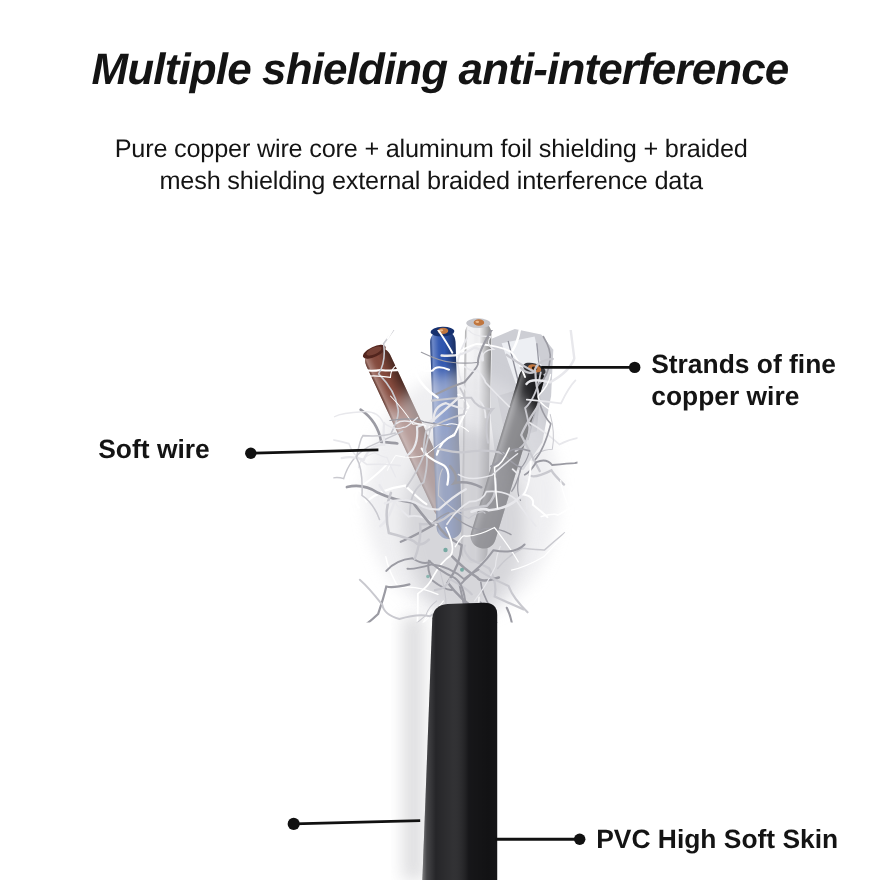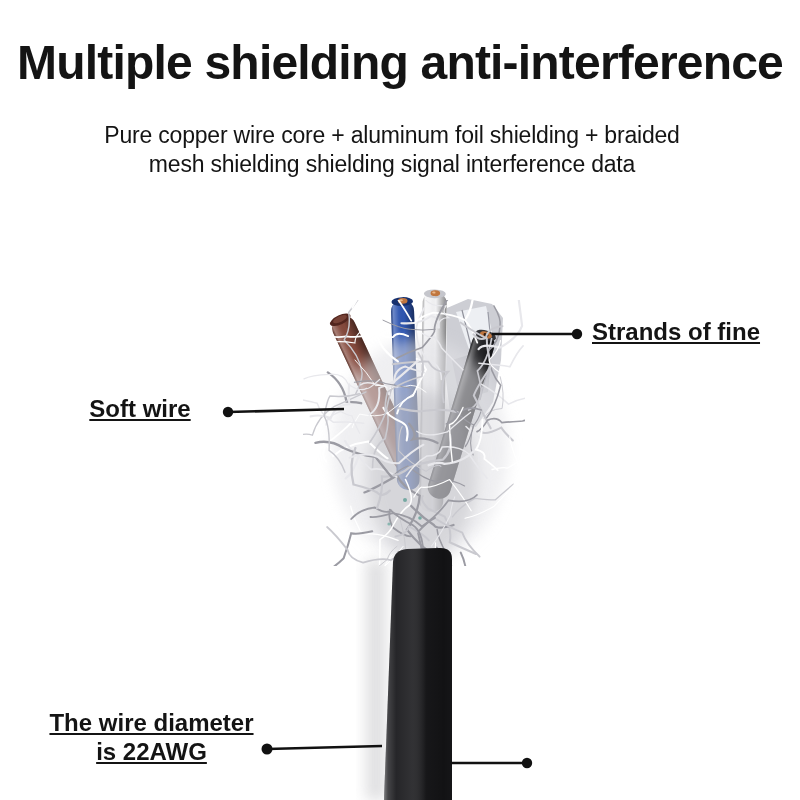--- a/index.html
+++ b/index.html
@@ -2,43 +2,43 @@
 <html><head>
 <meta charset="utf-8">
 <style>
   html,body{margin:0;padding:0;background:#ffffff;}
   .canvas{
     position:relative;width:800px;height:800px;background:#ffffff;overflow:hidden;
     font-family:"Liberation Sans","DejaVu Sans",sans-serif;color:#141414;
   }
   .title{
     position:absolute;left:0;top:38px;width:800px;text-align:center;
-    font-size:48px;font-weight:700;letter-spacing:-0.8px;line-height:50px;
+    font-size:40px;font-weight:700;letter-spacing:-0.8px;line-height:50px;font-style:italic;
   }
   .subtitle{
     position:absolute;left:0;top:121px;width:784px;text-align:center;
     font-size:23px;font-weight:400;letter-spacing:-0.2px;line-height:29px;
   }
   .cable-svg{position:absolute;left:0;top:0;}
-  .callout{position:absolute;font-size:24px;font-weight:600;line-height:29px;white-space:nowrap;text-decoration:underline;}
+  .callout{position:absolute;font-size:24px;font-weight:600;line-height:29px;white-space:nowrap;}
   .lbl-strands{left:592px;top:317px;}
   .lbl-core{left:40px;top:394px;width:200px;text-align:center;}
   .lbl-diam{left:44px;top:708px;width:215px;text-align:center;}
   .lbl-pvc{left:542px;top:749px;}
 </style>
 </head>
 <body>
 
 <div class="canvas">
 
   <div class="title">Multiple shielding anti-interference</div>
 
   <div class="subtitle">
     <div>Pure copper wire core + aluminum foil shielding + braided</div>
-    <div>mesh shielding shielding signal interference data</div>
+    <div>mesh shielding external braided interference data</div>
   </div>
 
   <svg class="cable-svg" width="800" height="800" viewBox="0 0 800 800">
     <defs>
       <linearGradient id="cyl" x1="0" y1="0" x2="1" y2="0">
         <stop offset="0" stop-color="#000000" stop-opacity="0.32"></stop>
         <stop offset="0.10" stop-color="#ffffff" stop-opacity="0.30"></stop>
         <stop offset="0.32" stop-color="#ffffff" stop-opacity="0.06"></stop>
         <stop offset="0.55" stop-color="#000000" stop-opacity="0"></stop>
         <stop offset="0.80" stop-color="#000000" stop-opacity="0.25"></stop>
@@ -217,25 +217,25 @@
       <line x1="267" y1="749" x2="382" y2="746" stroke="#111111"></line>
       <circle cx="267" cy="749" r="5.5" fill="#111111"></circle>
 
       <line x1="450" y1="763" x2="527" y2="763" stroke="#111111"></line>
       <circle cx="527" cy="763" r="5.2" fill="#111111"></circle>
     </g>
   </svg>
 
   <div class="callout lbl-strands">
     <div>Strands of fine</div>
+    <div>copper wire</div>
   </div>
 
   <div class="callout lbl-core">
     <div>Soft wire</div>
   </div>
 
-  <div class="callout lbl-diam">
-    <div>The wire diameter</div>
-    <div>is 22AWG</div>
-  </div>
-
+
+  <div class="callout lbl-pvc">
+    <div>PVC High Soft Skin</div>
+  </div>
 
 </div>
 
 </body></html>

